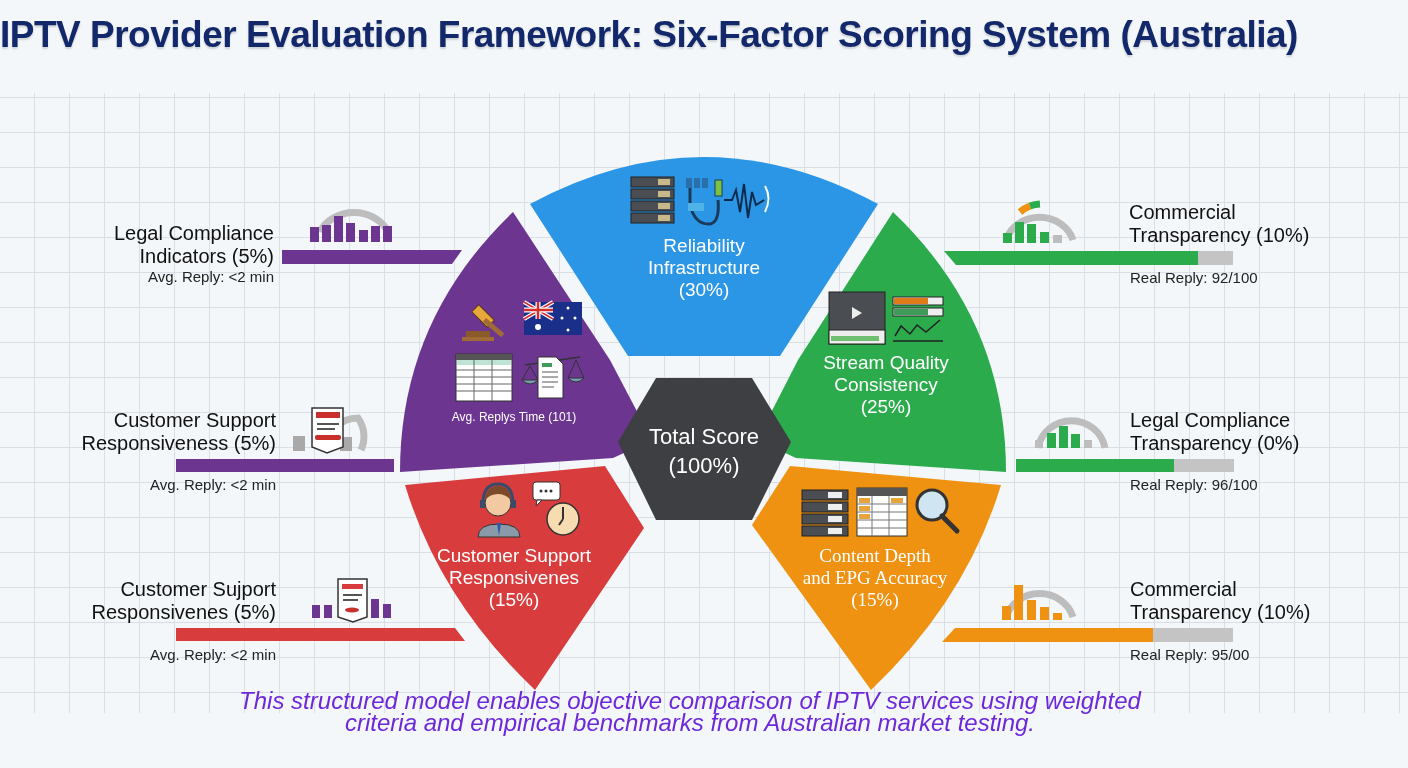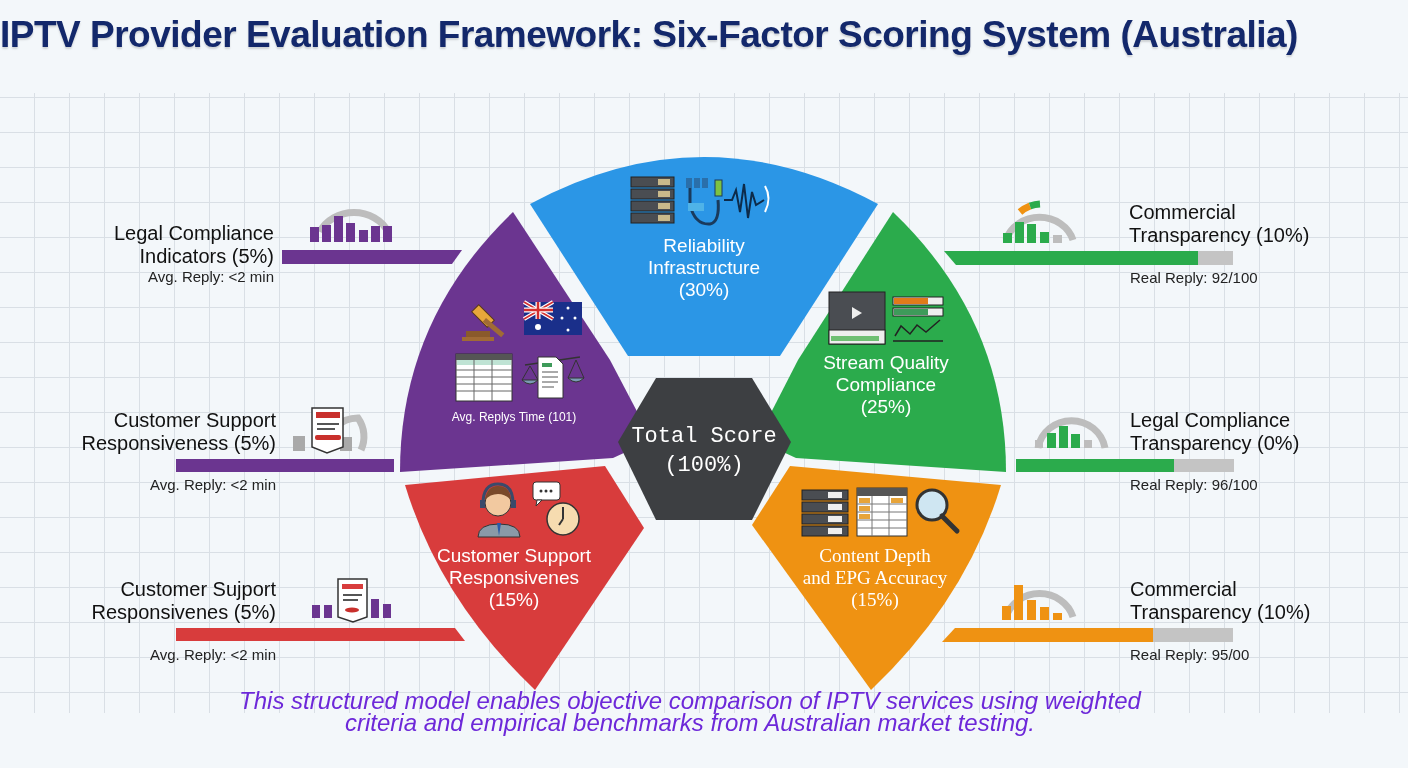--- a/index.html
+++ b/index.html
@@ -6,21 +6,21 @@
   body{width:1408px;height:768px;overflow:hidden;background:#f3f7fa;font-family:"Liberation Sans","DejaVu Sans",sans-serif;position:relative;}
   .grid{position:absolute;left:0;top:93px;width:1408px;height:620px;
     background-image:linear-gradient(to right,#d7dde3 1px,transparent 1px),linear-gradient(to bottom,#d7dde3 1px,transparent 1px);
     background-size:35px 35px;background-position:-1px 4px;opacity:.9;}
   .title{position:absolute;left:0;top:14px;width:1408px;text-align:left;font-size:37px;font-weight:bold;color:#13286b;letter-spacing:-0.5px;text-shadow:0 2px 2px rgba(0,0,0,.15);}
   svg.main{position:absolute;left:0;top:0;}
   .lbl{position:absolute;color:#111;font-size:20px;line-height:23px;}
   .lbl.r{text-align:right;}
   .sub{position:absolute;font-size:15px;color:#222;}
   .seg-text{position:absolute;color:#fff;text-align:center;font-size:19px;line-height:22px;}
-  .center-text{position:absolute;color:#fff;text-align:center;font-size:22px;line-height:29px;font-family:Liberation Mono, monospace;}
+  .center-text{position:absolute;color:#fff;text-align:center;font-size:22px;line-height:29px;}
   .caption{position:absolute;left:0;top:690px;width:1380px;text-align:center;font-style:italic;font-size:24px;line-height:22px;color:#6d28d9;}
 </style>
 </head>
 <body>
 
 <div class="grid"></div>
 
 <div class="title">IPTV Provider Evaluation Framework: Six-Factor Scoring System (Australia)</div>
 
 <svg class="main" width="1408" height="768" viewBox="0 0 1408 768">
@@ -235,21 +235,21 @@
   </g>
 </svg>
 
 <div class="seg-text" style="left:604px;top:235px;width:200px;">
   <div>Reliability</div>
   <div>Infrastructure</div>
   <div>(30%)</div>
 </div>
 <div class="seg-text" style="left:786px;top:352px;width:200px;">
   <div>Stream Quality</div>
-  <div>Compliance</div>
+  <div>Consistency</div>
   <div>(25%)</div>
 </div>
 <div class="seg-text" style="left:775px;top:545px;width:200px;font-family:Liberation Serif, serif;">
   <div>Content Depth</div>
   <div>and EPG Accuracy</div>
   <div>(15%)</div>
 </div>
 <div class="seg-text" style="left:414px;top:545px;width:200px;">
   <div>Customer Support</div>
   <div>Responsivenes</div>

